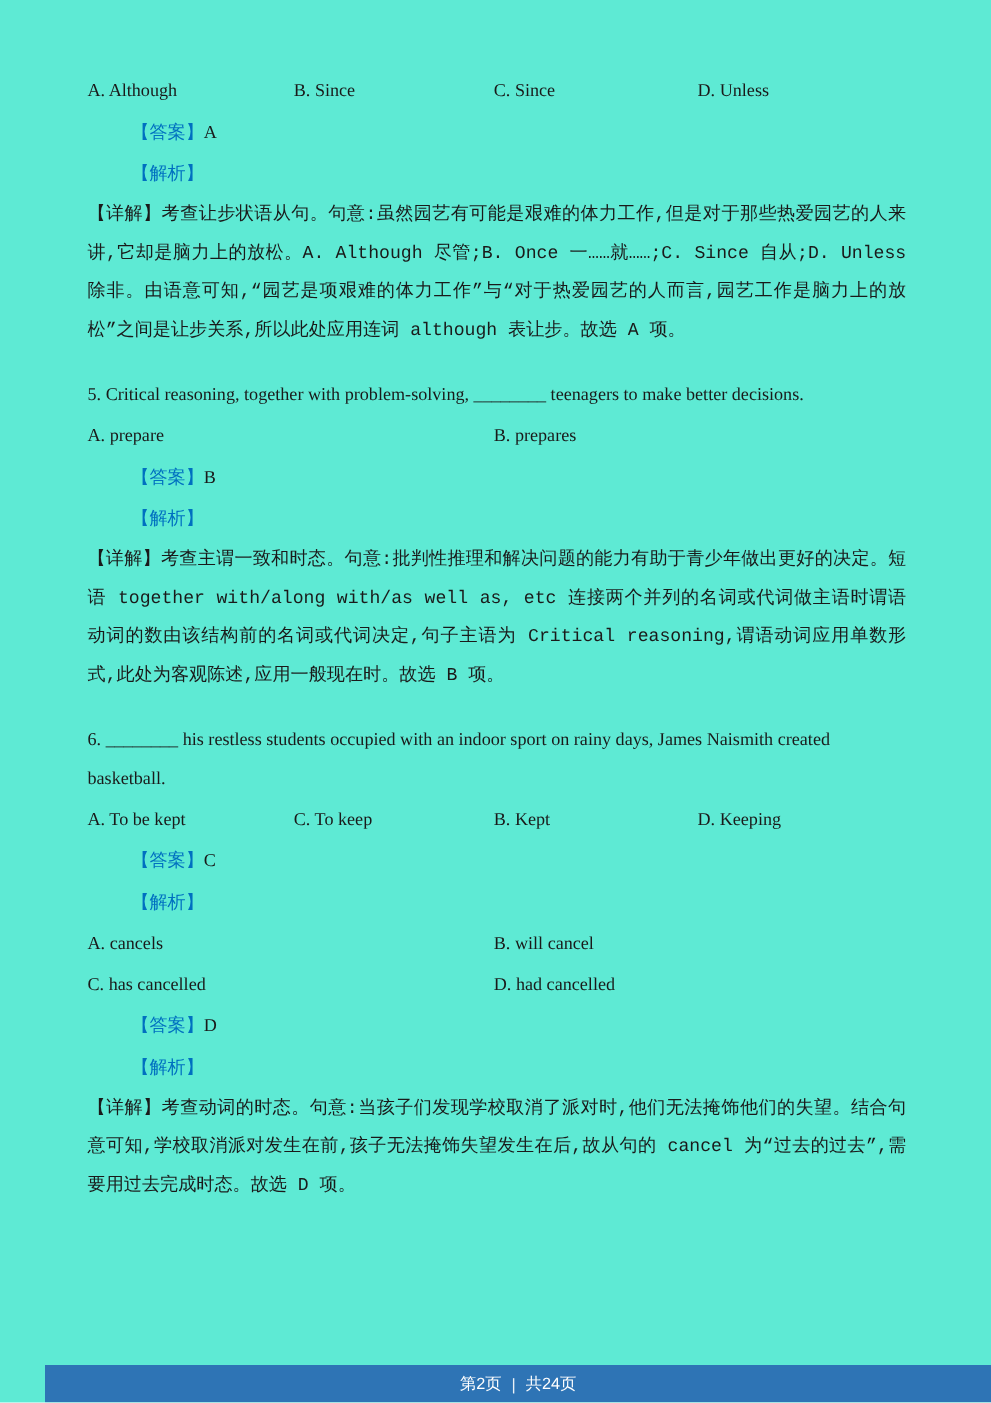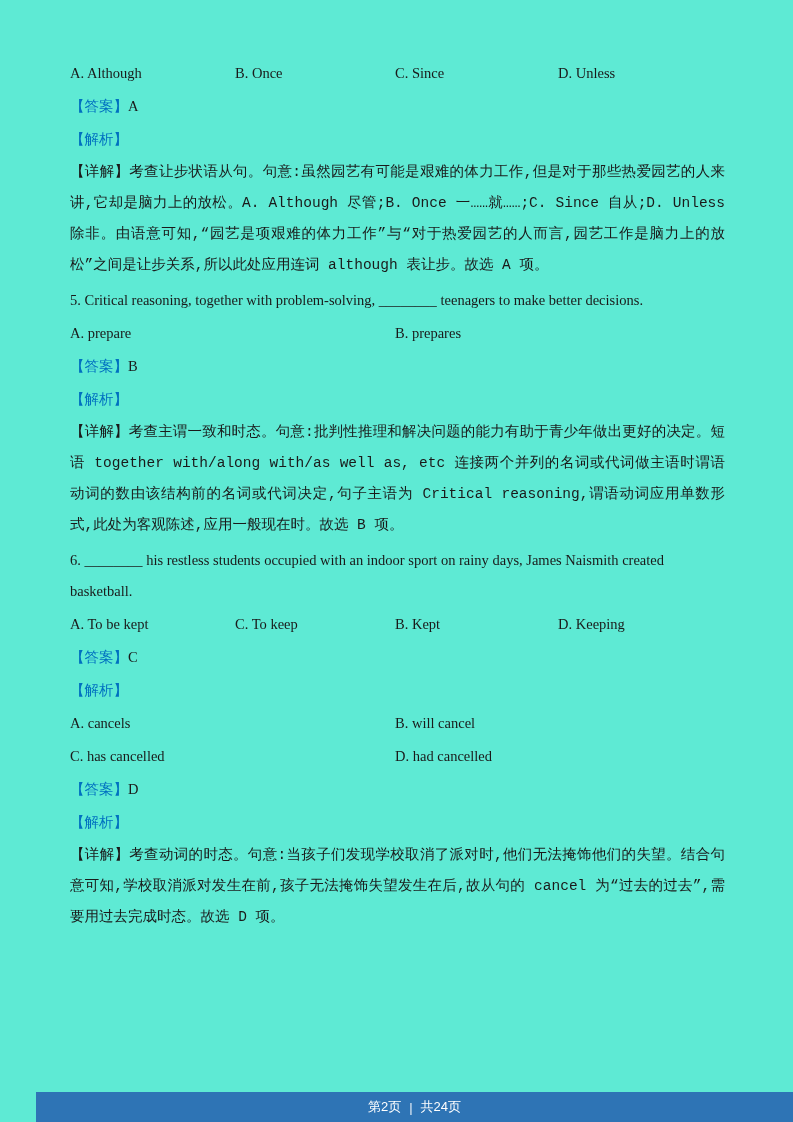--- a/index.html
+++ b/index.html
@@ -21,29 +21,29 @@
   }
   .line { font-size: 14.5px; line-height: 31px; margin: 2px 0; }
   .opt-row {
     display: grid;
     font-size: 14.5px;
     line-height: 31px;
     margin: 2px 0;
   }
   .opt-row.four { grid-template-columns: 165px 160px 163px 1fr; }
   .opt-row.two  { grid-template-columns: 325px 1fr; }
-  .qtext { font-size: 14.5px; line-height: 31px; margin: 4px 0 2px 0; }
+  .qtext { font-size: 14.5px; line-height: 31px; margin: 20px 0 2px 0; }
   .para {
     font-size: 14.5px;
     line-height: 31px;
     margin: 2px 0 4px 0;
     text-align: justify;
     font-family: Liberation Mono, monospace;
   }
-  .blue { color: #0070C0; }
+  .blue { color: #0070C0; margin-left: 35px; }
   .footer {
     position: absolute;
     left: 0;
     right: 0;
     bottom: 0;
     height: 30px;
     background: #2E74B5;
     color: #ffffff;
     display: flex;
     align-items: center;
@@ -56,21 +56,21 @@
   .footer .sep { opacity: 0.9; }
 </style>
 </head>
 <body>
 
 <div class="page">
   <div class="content">
 
     <div class="opt-row four">
       <span>A. Although</span>
-      <span>B. Once</span>
+      <span>B. Since</span>
       <span>C. Since</span>
       <span>D. Unless</span>
     </div>
     <div class="line">
       <span class="blue">【答案】</span><span>A</span>
     </div>
     <div class="line">
       <span class="blue">【解析】</span>
     </div>
     <p class="para">【详解】考查让步状语从句。句意:虽然园艺有可能是艰难的体力工作,但是对于那些热爱园艺的人来讲,它却是脑力上的放松。A. Although 尽管;B. Once 一……就……;C. Since 自从;D. Unless 除非。由语意可知,“园艺是项艰难的体力工作”与“对于热爱园艺的人而言,园艺工作是脑力上的放松”之间是让步关系,所以此处应用连词 although 表让步。故选 A 项。</p>

